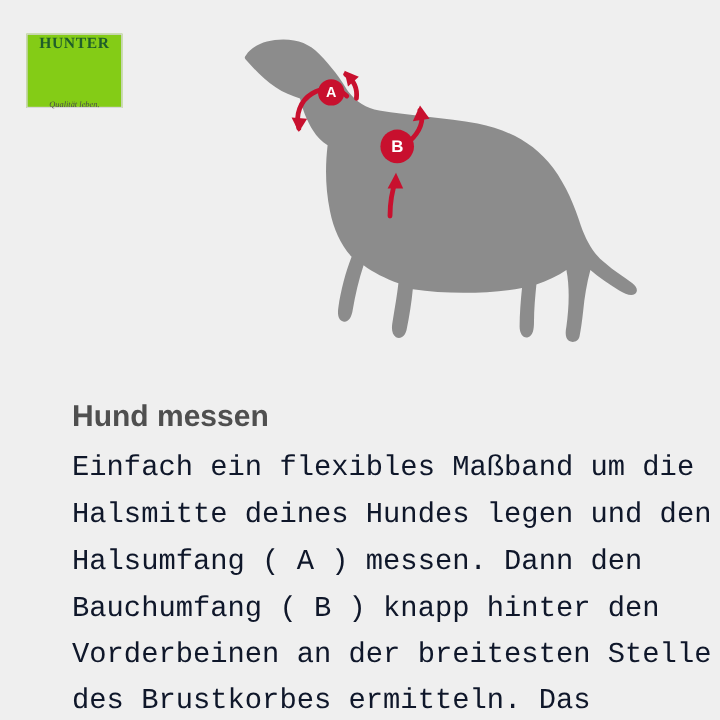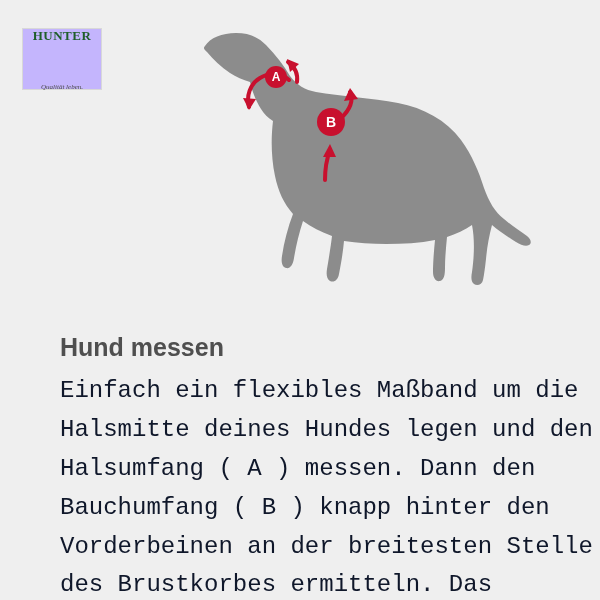--- a/index.html
+++ b/index.html
@@ -20,21 +20,21 @@
     background: #efefef;
   }
 
   
   .logo-box {
     position: absolute;
     left: 22px;
     top: 28px;
     width: 80px;
     height: 62px;
-    background: #c4b5fd;
+    background: #84cc16;
     border: 1px solid #d8d8d8;
     box-sizing: border-box;
     display: flex;
     flex-direction: column;
     align-items: center;
     justify-content: center;
   }
   .logo-mark {
     display: block;
     margin-bottom: 1px;

